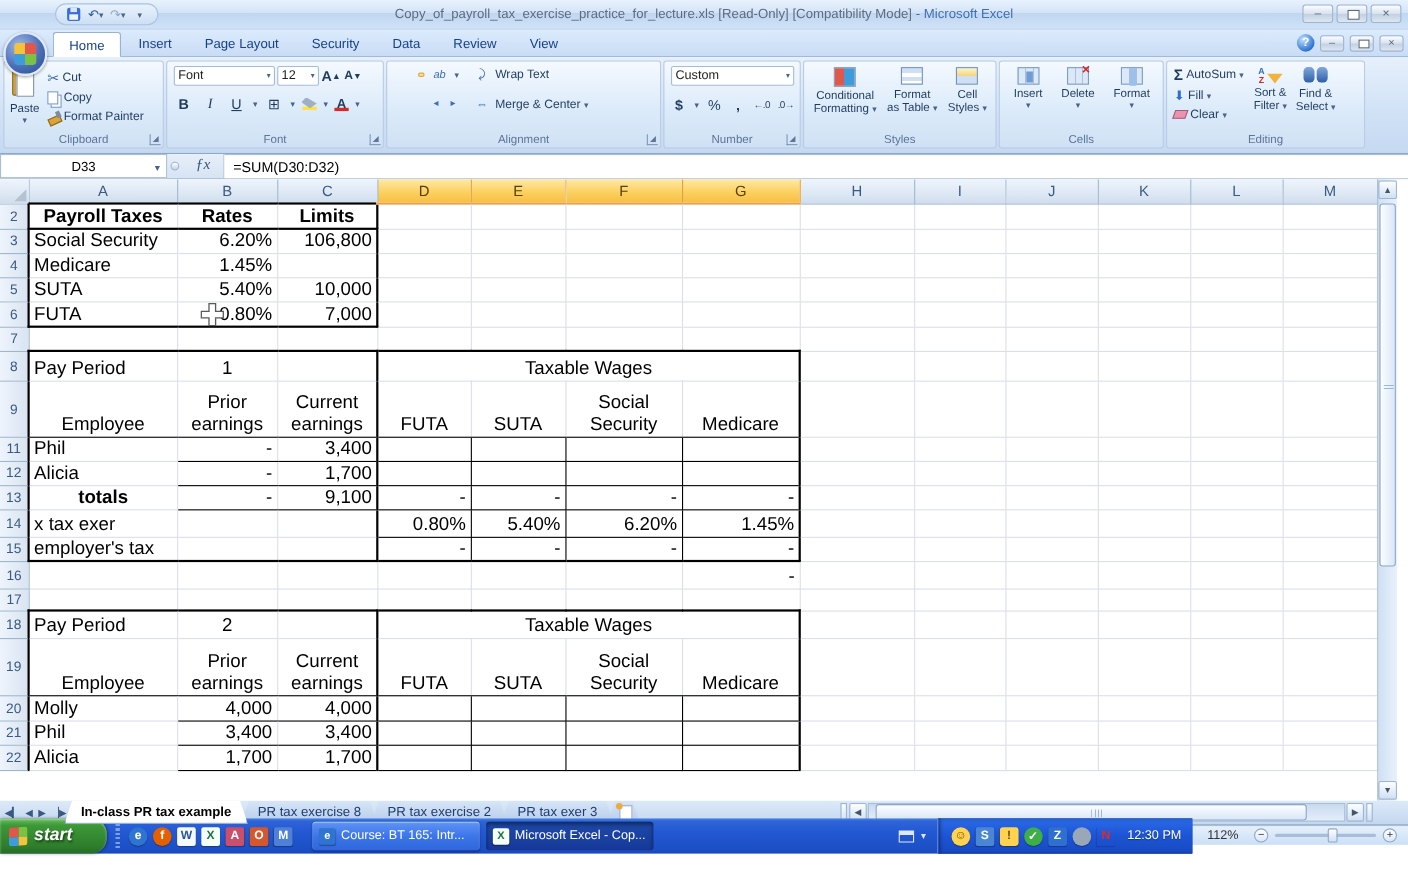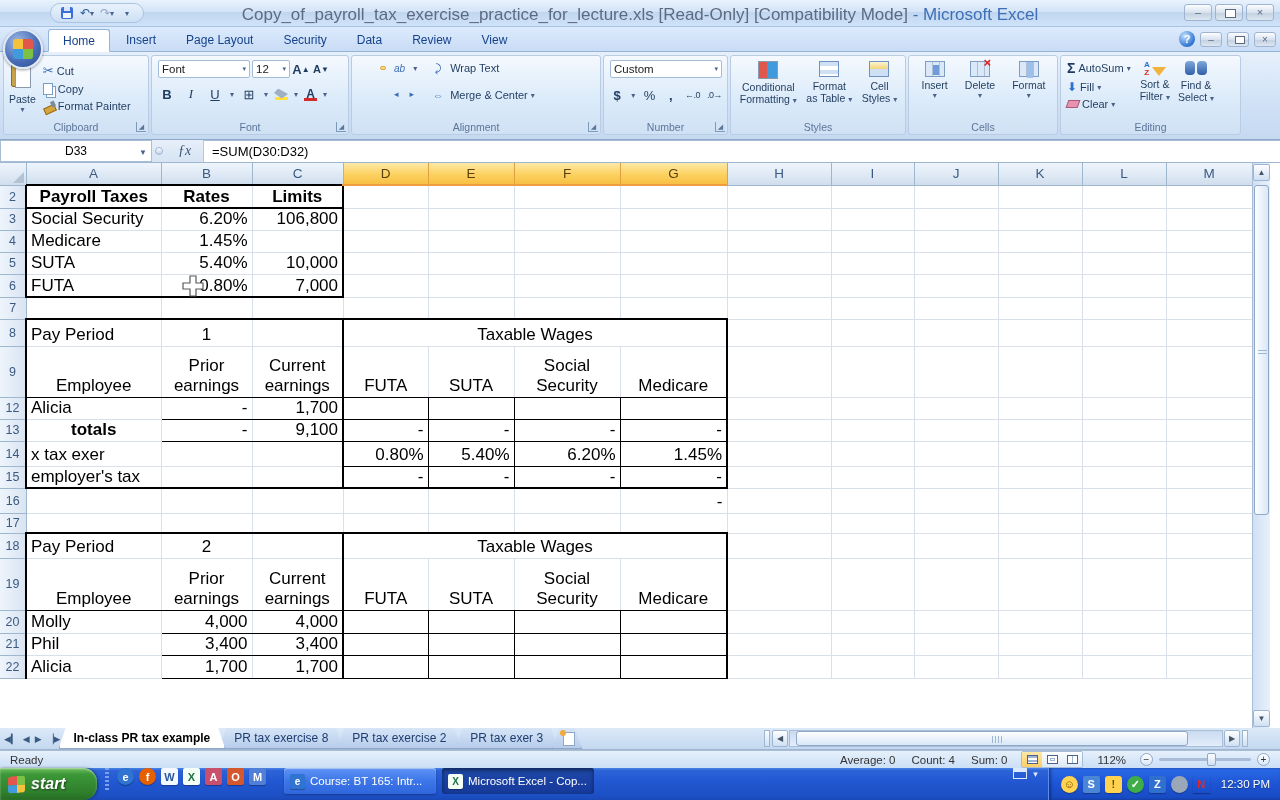--- a/index.html
+++ b/index.html
@@ -15,21 +15,21 @@
 .orb .logo{position:absolute;left:8px;top:8px;width:20px;height:20px;border-radius:3px;
  background:conic-gradient(#e2574c 0 25%,#7bc144 0 50%,#3f9bdc 0 75%,#f5c23c 0)}
 .qat{position:absolute;left:50px;top:3px;display:flex;align-items:center;gap:4px;height:20px;
  padding:0 8px;background:linear-gradient(#e9f2fc,#cddff4);border:1px solid #aac4e2;border-radius:10px}
 .qbtn{display:inline-flex;align-items:center;justify-content:center;min-width:16px;height:16px;font-size:12px;color:#2c5a9e}
 .floppy{width:12px;height:12px;background:#3a6fd8;border-radius:2px;position:relative}
 .floppy:before{content:"";position:absolute;left:3px;top:0;width:6px;height:4px;background:#d9e6fa}
 .floppy:after{content:"";position:absolute;left:2px;bottom:1px;width:8px;height:5px;background:#eef4fd}
 .redo-dim{color:#93a8c4}
 .caret{font-size:8px;color:#49618c}
-.title-text{position:absolute;left:0;right:0;top:5px;text-align:center;font-size:17px;color:#5d6b80;white-space:nowrap}
+.title-text{position:absolute;left:0;right:0;top:5px;text-align:center;font-size:12px;color:#5d6b80;white-space:nowrap}
 .title-text .app{color:#3f6fb5}
 .winbtns{position:absolute;right:6px;top:4px;display:flex;gap:3px}
 .wbtn{width:28px;height:17px;border:1px solid #9fb4cf;border-radius:3px;background:linear-gradient(#fdfeff,#d7e1ee 50%,#c2cfe0 51%,#dde7f2);
  color:#5a6a80;font-size:11px;line-height:15px;text-align:center}
 .rest{position:relative}
 .rest:after{content:"";position:absolute;left:9px;top:4px;width:9px;height:7px;border:1px solid #5a6a80;background:#fff}
 
 
 .tabrow{position:absolute;left:0;top:27px;width:1280px;height:25px;background:linear-gradient(#dcebfd,#c9dcf5);border-bottom:1px solid #95b3d7}
 .rtabs{position:absolute;left:48px;top:2px;display:flex;height:23px}
@@ -173,22 +173,22 @@
 .vb span{display:block;width:11px;height:9px;border:1px solid #49618c;background:repeating-linear-gradient(to bottom,#9db4d2 0 2px,#fff 2px 4px)}
 .vb.pl span{background:#fff;box-shadow:inset 0 0 0 2px #fff,inset 0 0 0 3px #9db4d2}
 .vb.pb span{background:linear-gradient(90deg,#fff 45%,#9db4d2 45% 55%,#fff 55%)}
 .zoomctl{display:flex;align-items:center;gap:6px}
 .zbtn{width:13px;height:13px;border-radius:50%;border:1px solid #8fa8c8;background:linear-gradient(#fff,#d8e7f7);
  font-size:10px;line-height:11px;text-align:center;color:#333}
 .ztrack{width:92px;height:3px;background:#a9bdd8;border-radius:2px;position:relative}
 .zthumb{position:absolute;left:48px;top:-5px;width:9px;height:13px;background:linear-gradient(#fff,#cfe0f3);border:1px solid #8fa8c8;border-radius:2px}
 
 
-.taskbar{position:absolute;left:0;top:768px;width:1280px;height:32px;
- background:linear-gradient(#4884e4,#2e63d8 8%,#2258d2 40%,#1c4fc4 88%,#1a49b8);display:flex;align-items:flex-start}
+.taskbar{position:absolute;left:0;top:744px;width:1084px;height:32px;
+ background:linear-gradient(#4884e4,#2e63d8 8%,#2258d2 40%,#1c4fc4 88%,#1a49b8);display:flex;align-items:center}
 .startbtn{width:97px;height:32px;border-radius:0 14px 14px 0;
  background:linear-gradient(#6fbf5e,#3c9838 20%,#2e7d2b 80%,#256b22);box-shadow:inset 0 1px 2px rgba(255,255,255,.5),1px 0 3px rgba(0,0,0,.4);
  display:flex;align-items:center;gap:6px;padding-left:8px;flex:none}
 .flag{width:17px;height:17px;border-radius:3px;overflow:hidden;display:grid;grid-template-columns:1fr 1fr;grid-template-rows:1fr 1fr;transform:skewY(-4deg)}
 .flag i:nth-child(1){background:#e2574c}.flag i:nth-child(2){background:#7bc144}
 .flag i:nth-child(3){background:#3f9bdc}.flag i:nth-child(4){background:#f5c23c}
 .startlbl{color:#fff;font-size:16px;font-weight:bold;font-style:italic;text-shadow:1px 1px 2px rgba(0,0,0,.5)}
 .qlhandle{width:4px;height:22px;margin:0 4px 0 8px;background:repeating-linear-gradient(to bottom,#7aa0ee 0 2px,transparent 2px 4px)}
 .qlaunch{display:flex;align-items:center;gap:5px;padding:0 4px;flex:none}
 .ticon{width:17px;height:17px;display:inline-flex;align-items:center;justify-content:center;font-size:11px;font-weight:bold;flex:none;box-shadow:0 1px 1px rgba(0,0,0,.3)}
@@ -629,20 +629,36 @@
 Security</td>
             <td class="bb BR ac">Medicare</td>
             <td></td>
             <td></td>
             <td></td>
             <td></td>
             <td></td>
             <td></td>
           </tr>
           <tr style="height:22px">
+            <th class="rh">11</th>
+            <td class="BL">Phil</td>
+            <td class="bl bb dash">-</td>
+            <td class="bl bb br2 ar">3,400</td>
+            <td class="bb br"></td>
+            <td class="bb br"></td>
+            <td class="bb br"></td>
+            <td class="bb BR"></td>
+            <td></td>
+            <td></td>
+            <td></td>
+            <td></td>
+            <td></td>
+            <td></td>
+          </tr>
+          <tr style="height:22px">
             <th class="rh">12</th>
             <td class="BL">Alicia</td>
             <td class="bl bb dash">-</td>
             <td class="bl bb br2 ar">1,700</td>
             <td class="bb br"></td>
             <td class="bb br"></td>
             <td class="bb br"></td>
             <td class="bb BR"></td>
             <td></td>
             <td></td>

